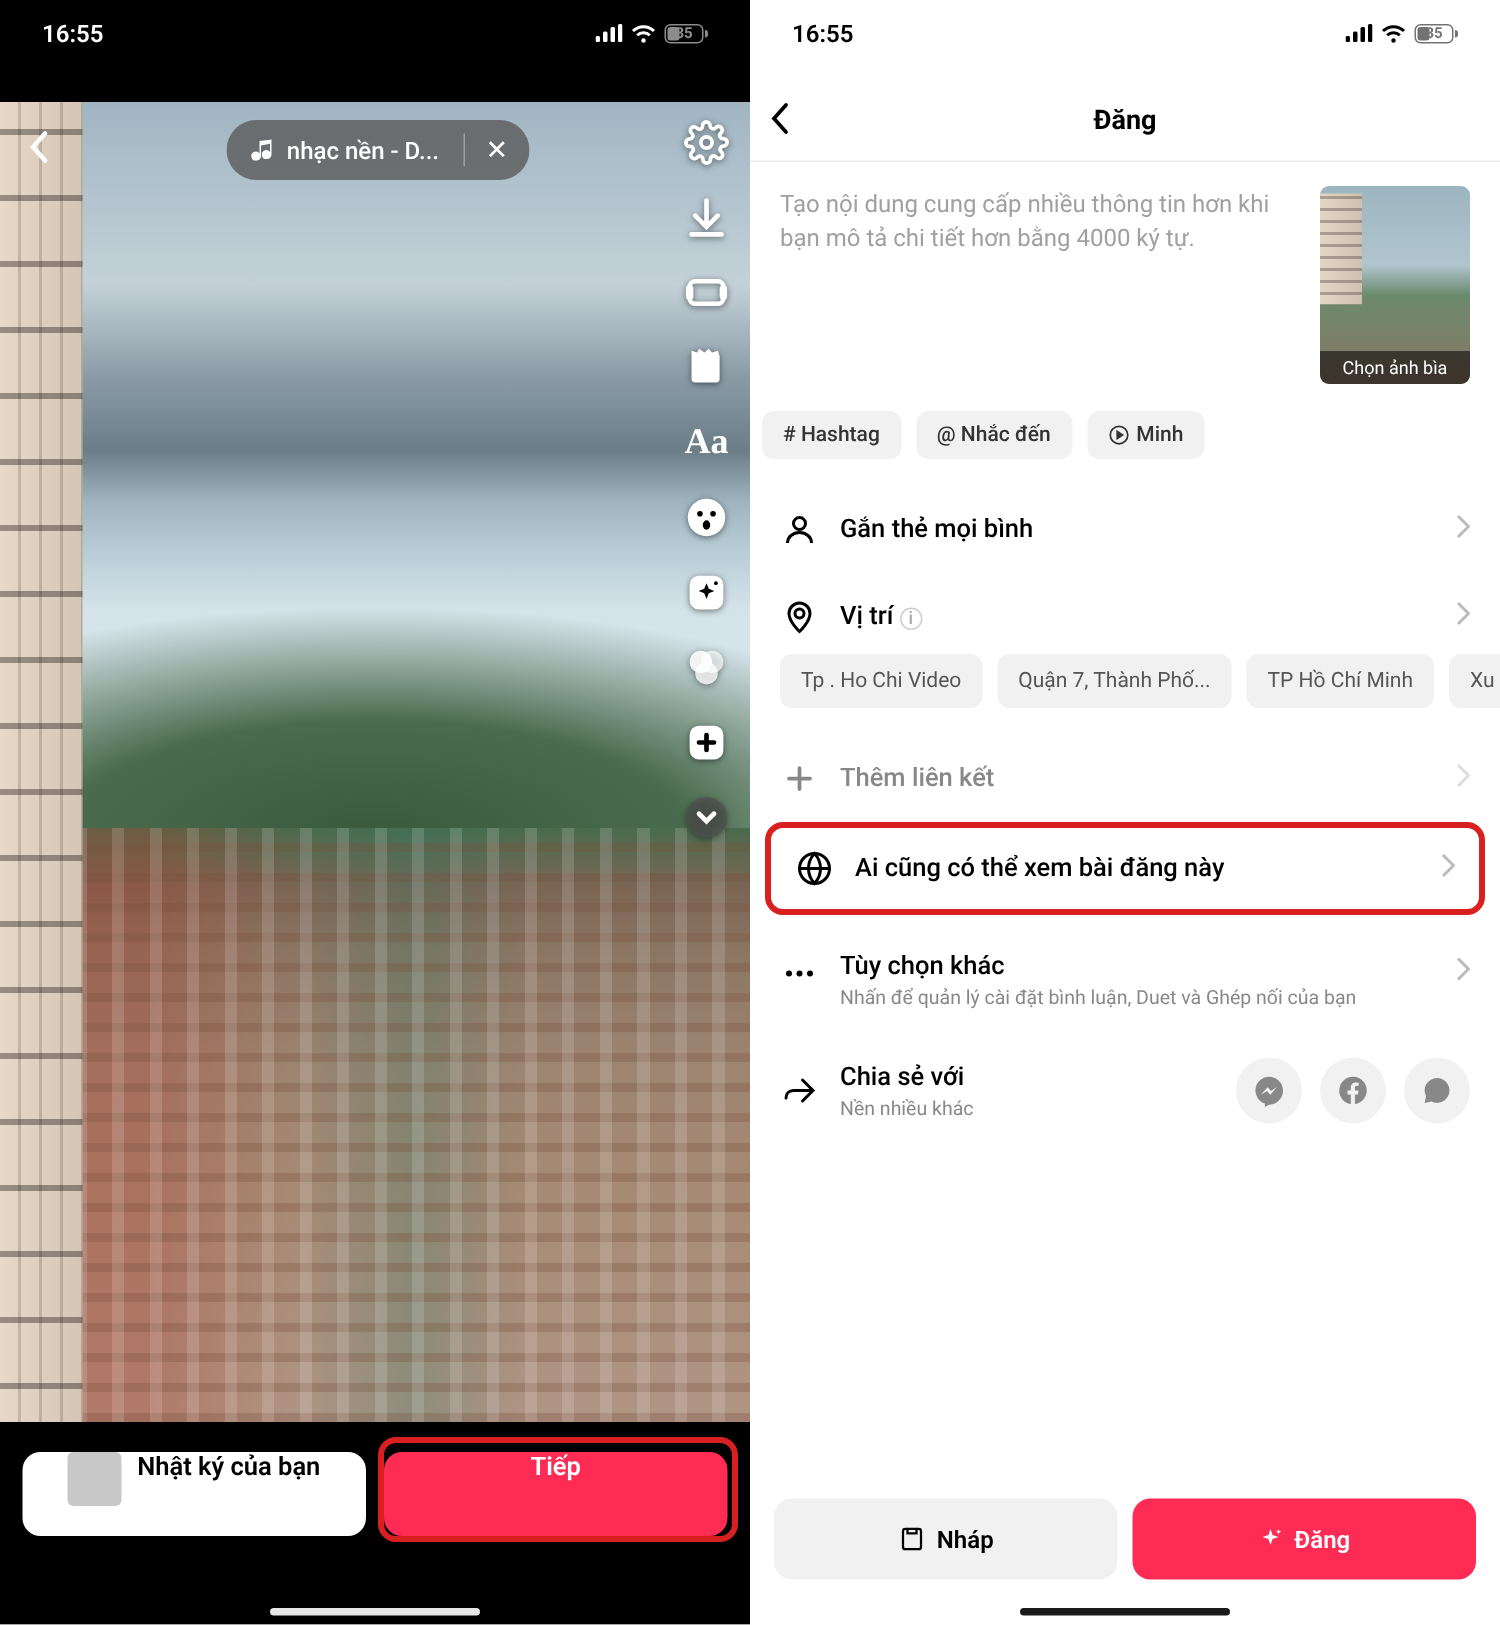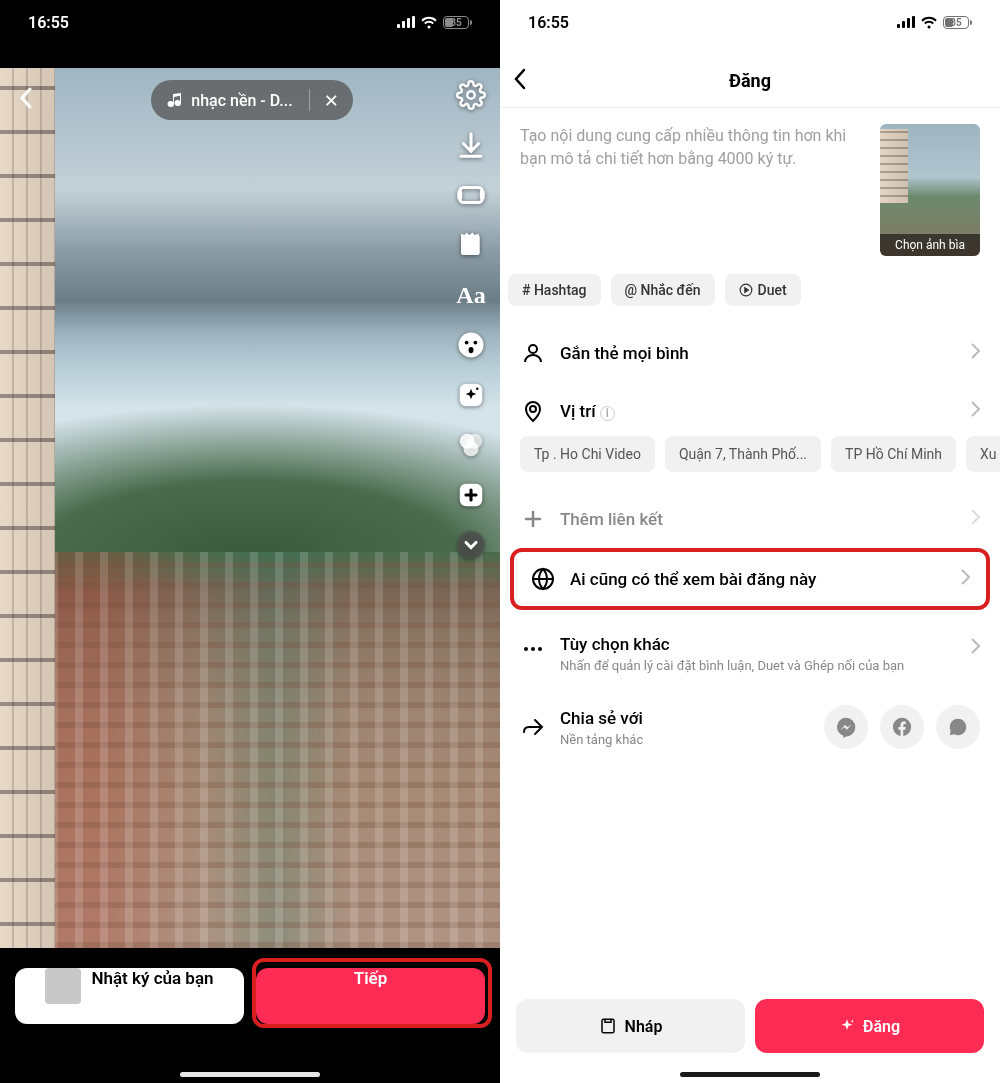--- a/index.html
+++ b/index.html
@@ -259,21 +259,21 @@
   </div>
 
   <div class="chips">
     <span class="chip"># Hashtag</span>
     <span class="chip">@ Nhắc đến</span>
     <span class="chip">
       <svg width="14" height="14" viewBox="0 0 24 24" fill="none" stroke="currentColor" stroke-width="2">
           <circle cx="12" cy="12" r="10"></circle>
           <path d="M10 8l6 4-6 4z" fill="currentColor"></path>
         </svg>
-      <span>Duet</span>
+      <span>Minh</span>
     </span>
   </div>
 
   <div class="row">
     <span class="row-ic">
         <svg viewBox="0 0 24 24" fill="none" stroke="currentColor" stroke-width="2">
           <circle cx="12" cy="8" r="4"></circle>
           <path d="M4 21c0-4 3.6-7 8-7s8 3 8 7"></path>
         </svg>
       </span>
@@ -348,21 +348,21 @@
   </div>
 
   <div class="share-row">
     <span class="row-ic">
         <svg viewBox="0 0 24 24" fill="none" stroke="currentColor" stroke-width="2" stroke-linecap="round">
           <path d="M14 5l7 7-7 7M21 12H8c-3 0-5 2-5 5v0"></path>
         </svg>
       </span>
     <span style="flex:1">
       <div class="row-label">Chia sẻ với</div>
-      <div class="row-sub">Nền tảng khác</div>
+      <div class="row-sub">Nền nhiều khác</div>
     </span>
     <span class="share-circles">
       <span class="circ">
           <svg width="22" height="22" viewBox="0 0 24 24" fill="currentColor">
             <path d="M12 2a10 10 0 00-3 19.5V24l3-1.7A10 10 0 1012 2zm1 13l-2.5-2.7L6 15l5-5.3 2.6 2.7L18 9z"></path>
           </svg>
         </span>
       <span class="circ">
           <svg width="22" height="22" viewBox="0 0 24 24" fill="currentColor">
             <path d="M22 12a10 10 0 10-11.6 9.9v-7H8v-2.9h2.4V9.8c0-2.4 1.4-3.7 3.6-3.7 1 0 2.1.2 2.1.2v2.3h-1.2c-1.2 0-1.5.7-1.5 1.5V12h2.6l-.4 2.9h-2.2v7A10 10 0 0022 12z"></path>

